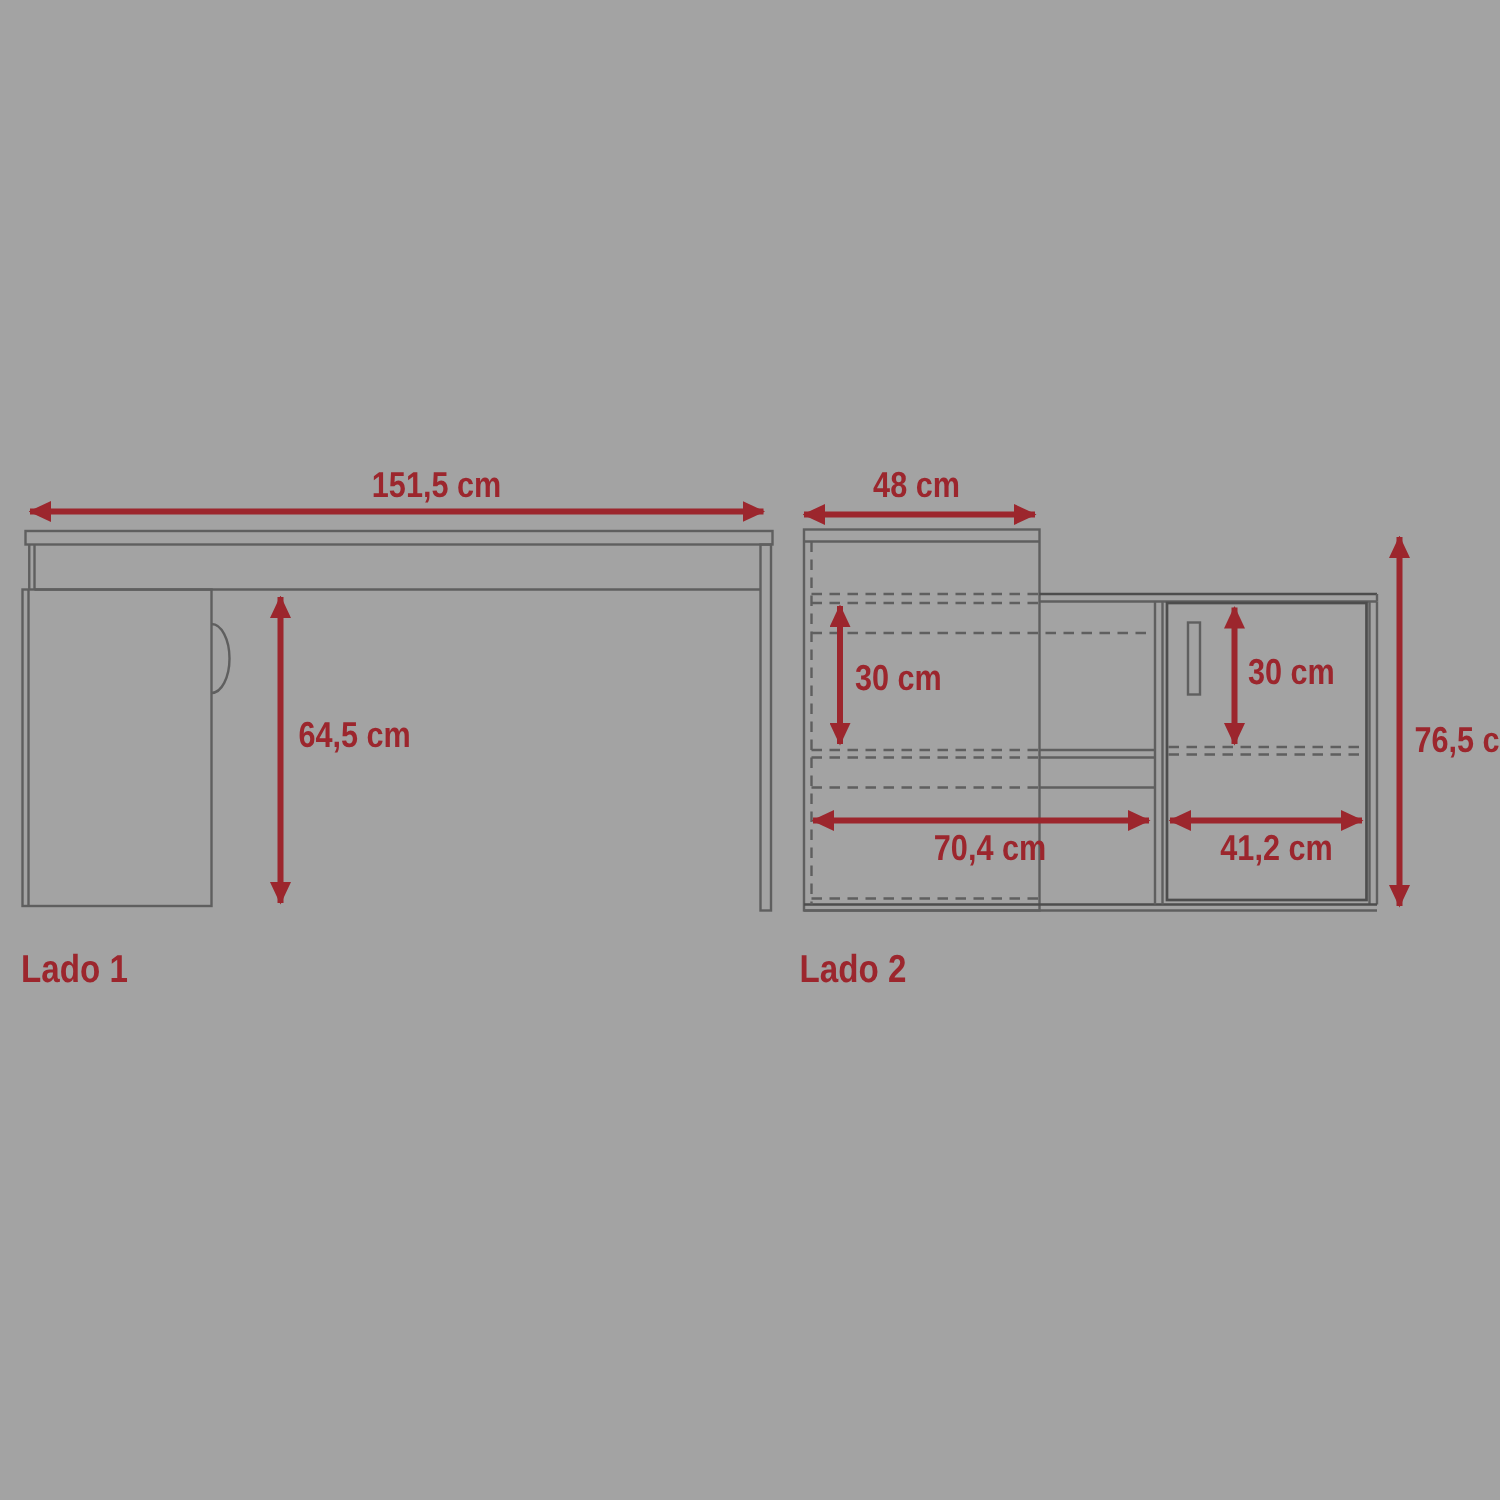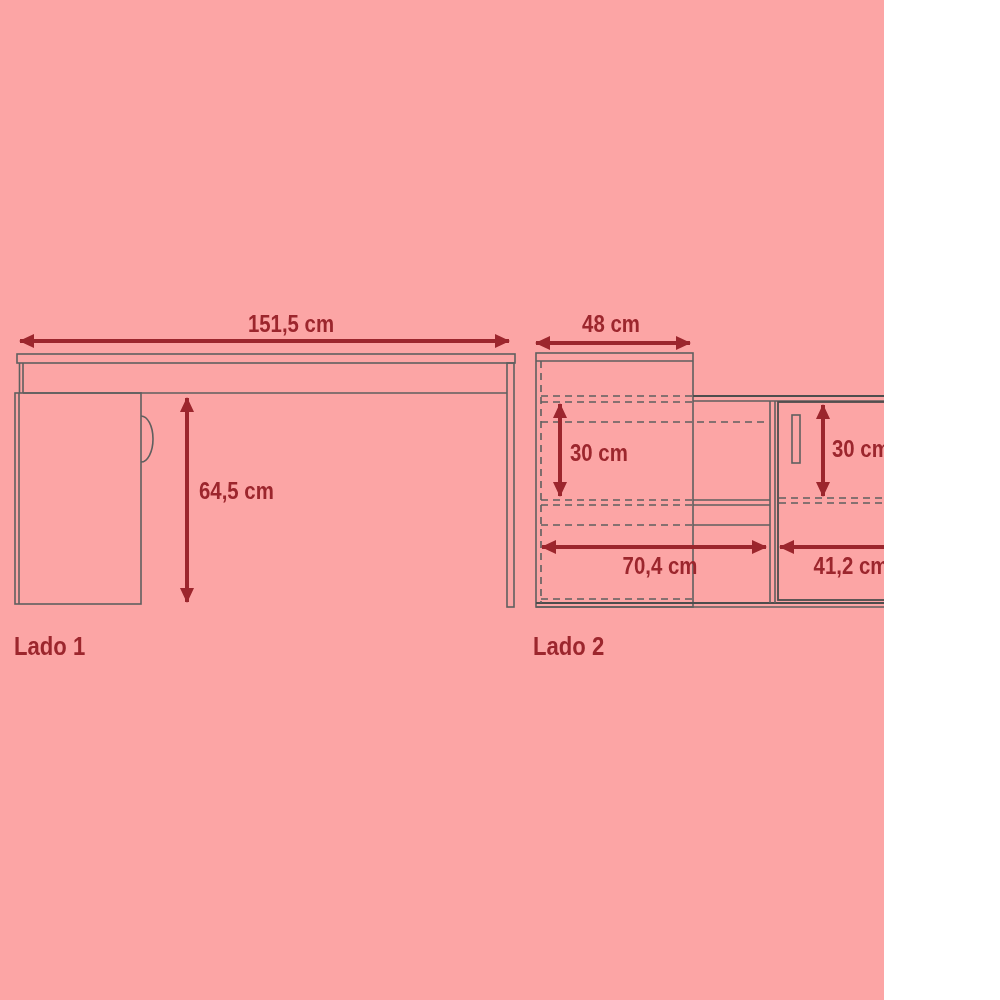--- a/index.html
+++ b/index.html
@@ -1,17 +1,17 @@
 <!DOCTYPE html>
 <html style="--dim-color: #9C262D; --line-color: #5F5F5F;"><head>
 <meta charset="utf-8">
 <style>
   html,body{margin:0;padding:0;background:#ffffff;}
   .canvas{
-    position:relative;width:884px;height:1000px;background:#fca5a5;overflow:hidden;
+    position:relative;width:1000px;height:1000px;background:#a3a3a3;overflow:hidden;
     font-family:"Liberation Sans",sans-serif;
   }
   svg{position:absolute;left:0;top:0;}
   .furn{stroke:var(--line-color);stroke-width:1.6;fill:none;}
   .furn-thick{stroke:#4d4d4d;stroke-width:1.8;fill:none;}
   .hidden-edge{stroke:var(--line-color);stroke-width:1.6;fill:none;stroke-dasharray:7 5;}
   .dim{stroke:var(--dim-color);stroke-width:4;fill:none;}
   .ah{fill:var(--dim-color);}
   .label{
     position:absolute;color:var(--dim-color);font-weight:700;white-space:nowrap;

